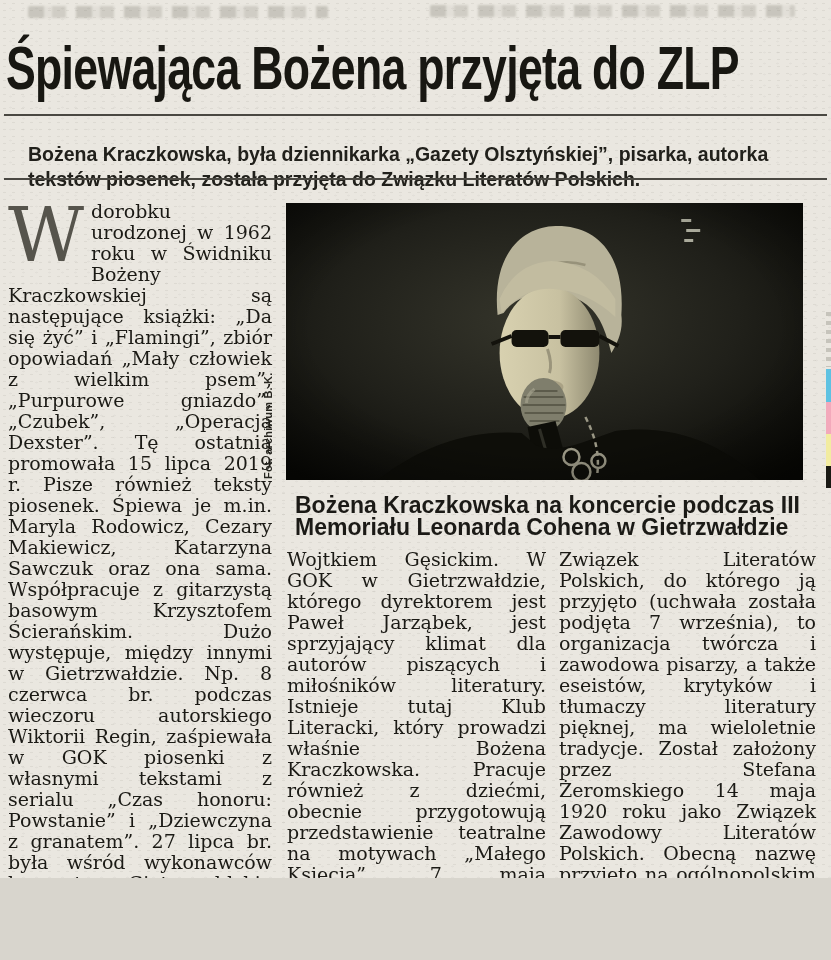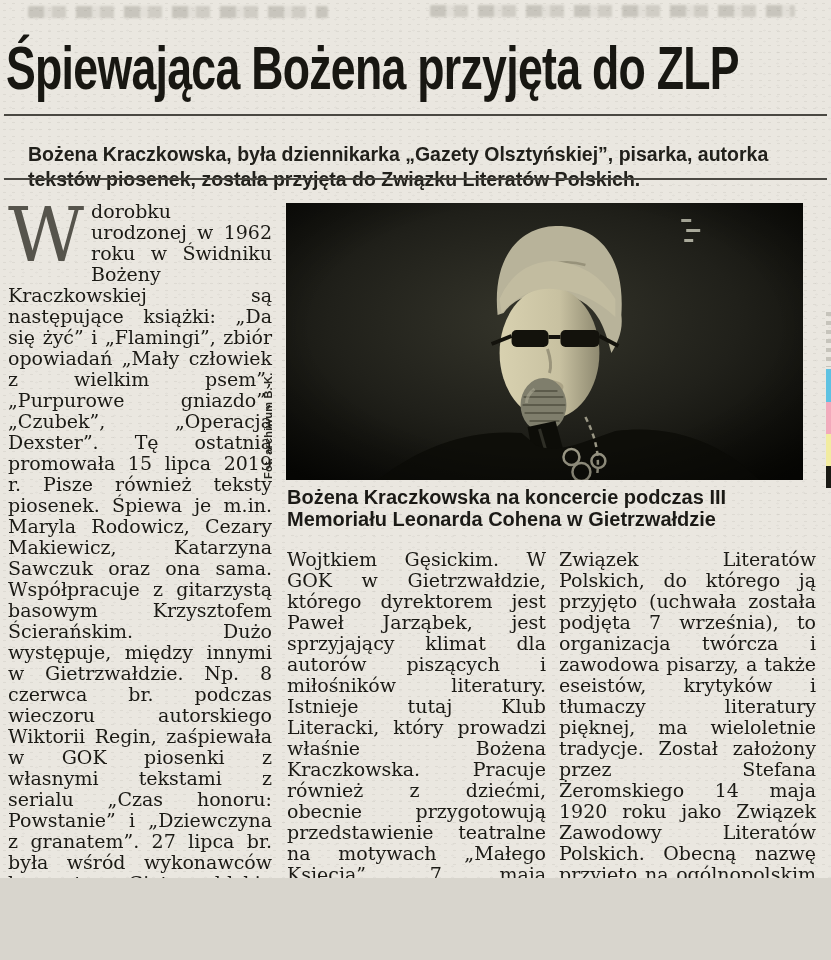--- a/index.html
+++ b/index.html
@@ -64,22 +64,22 @@
   }
   .photo svg{display:block; width:100%; height:100%;}
 
   .credit{
     position:absolute; left:262px; top:479px; width:120px; margin:0;
     transform:rotate(-90deg); transform-origin:left top;
     font-size:11px; font-weight:600; color:#26251f; letter-spacing:0.2px;
     white-space:nowrap;
   }
   .caption{
-    position:absolute; left:287px; top:487px; width:526px; margin:0;
-    font-weight:700; font-size:20px; line-height:21.5px; color:#1b1a16;
+    position:absolute; left:287px; top:487px; width:526px; margin:8px;
+    font-weight:700; font-size:23px; line-height:21.5px; color:#1b1a16;
   }
 
   
   .regbars{position:absolute; right:0; top:310px; width:6px;}
   .regbar{position:absolute; right:0; width:5px;}
   .reg-dots{top:2px; height:55px;
     background:repeating-linear-gradient(180deg, #bdbbb2 0 4px, transparent 4px 9px); opacity:.8;}
   .reg-cyan{top:59px; height:33px; background:var(--registration-cyan);}
   .reg-magenta{top:92px; height:32px; background:var(--registration-magenta);}
   .reg-yellow{top:124px; height:32px; background:var(--registration-yellow);}

